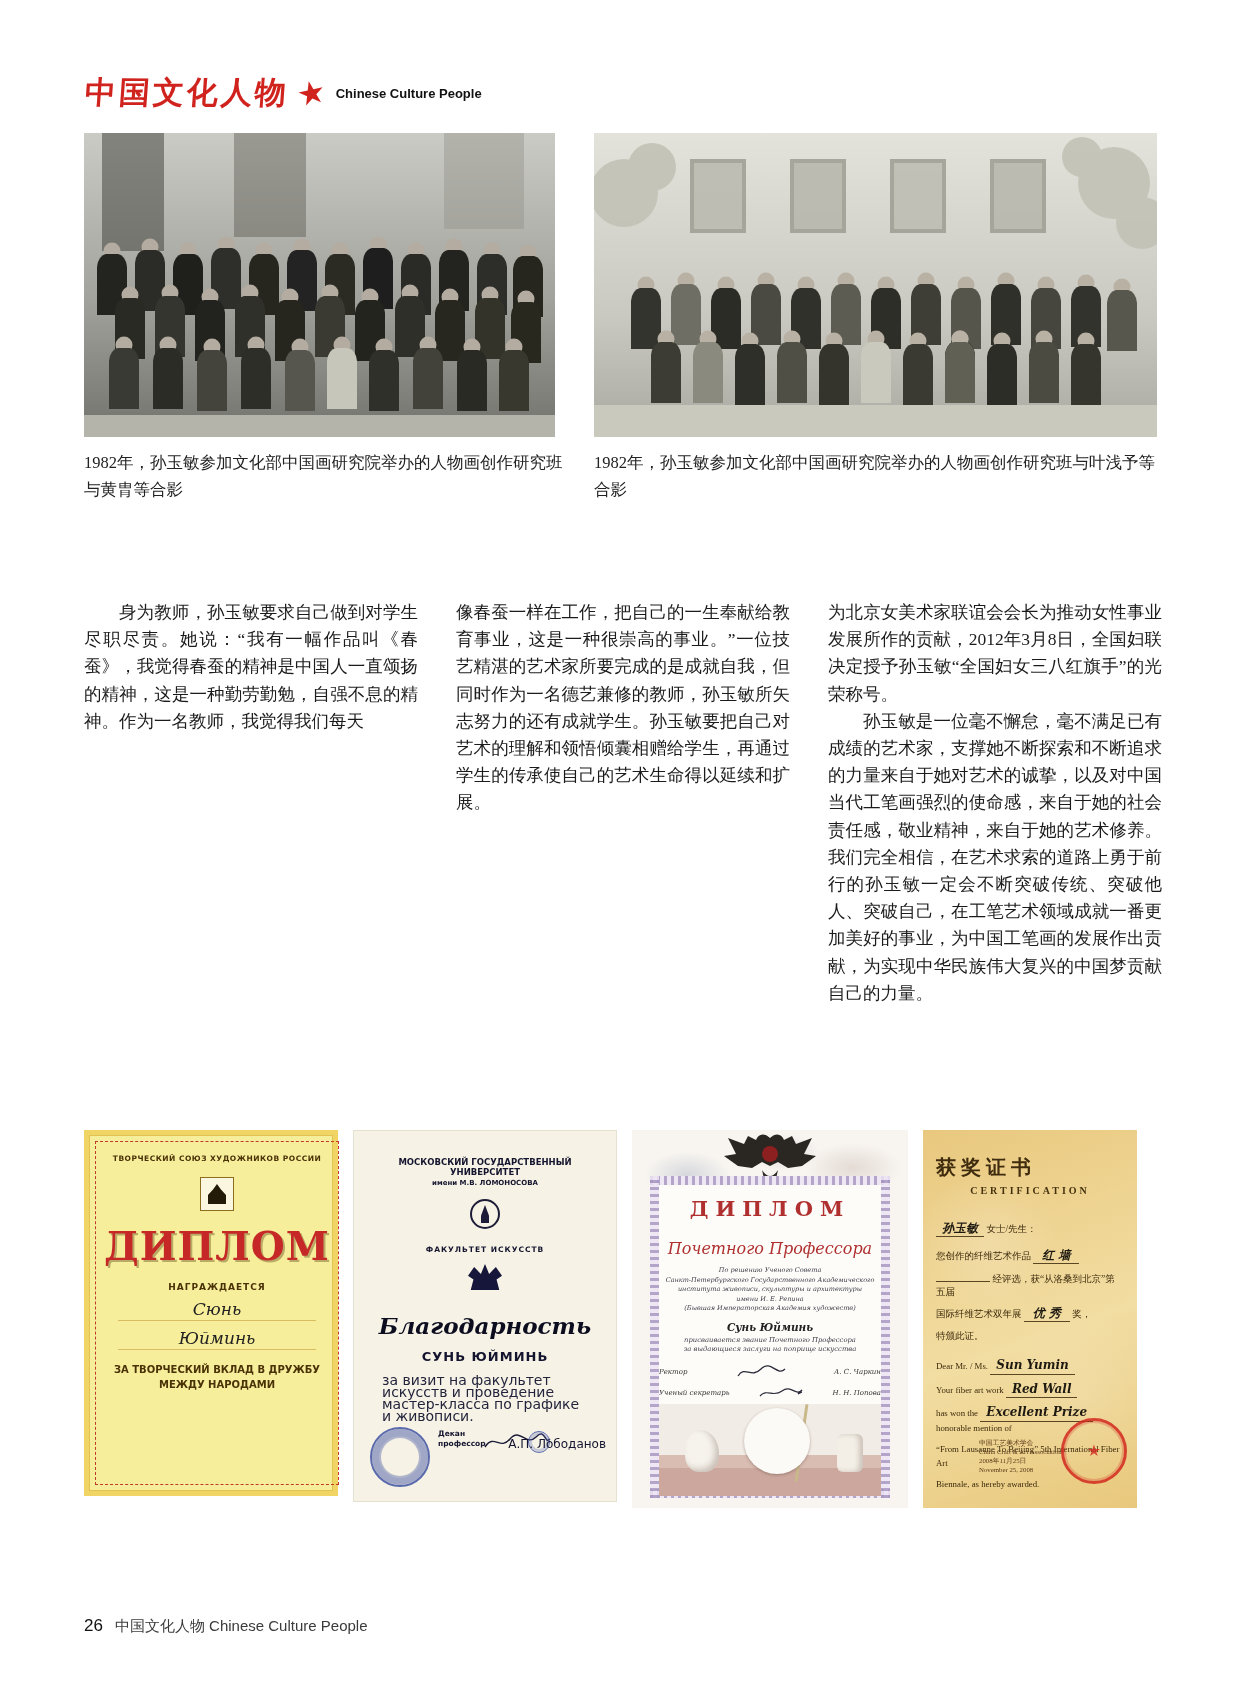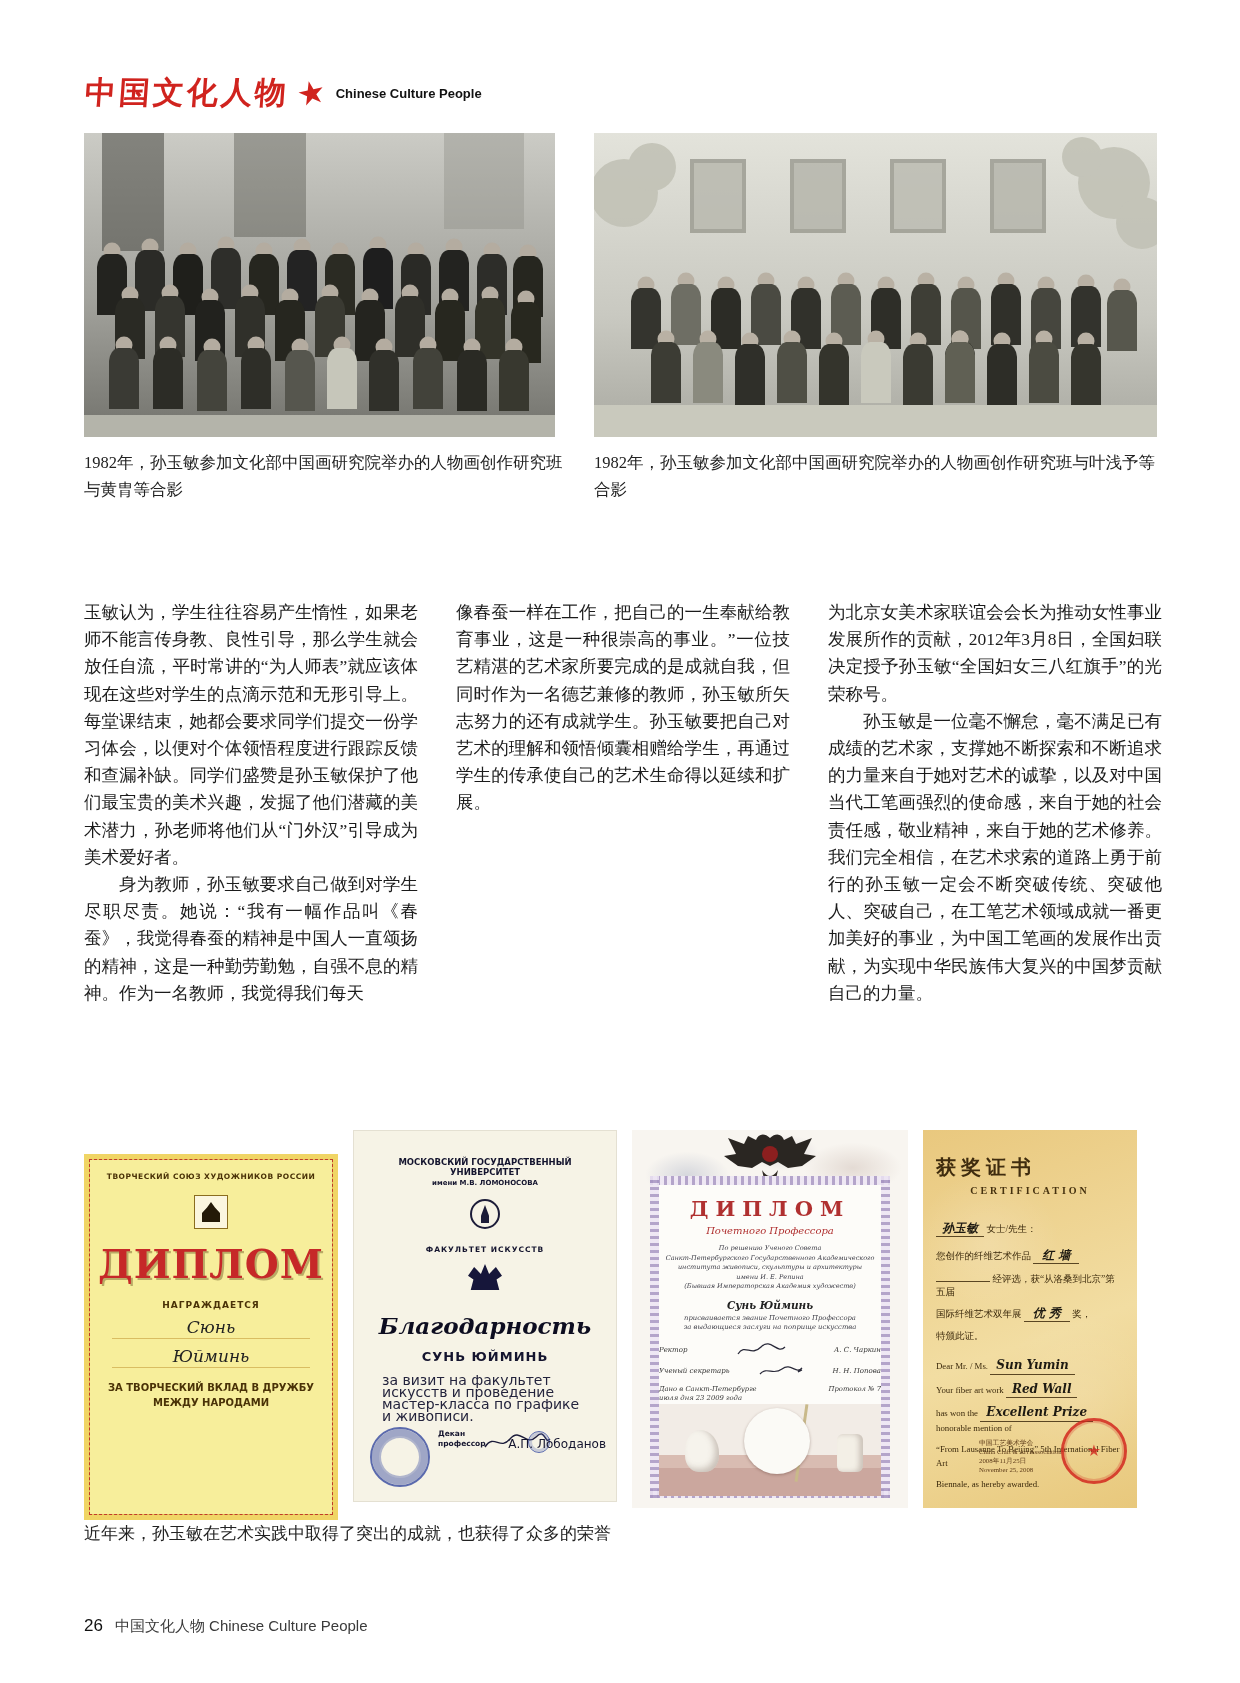--- a/index.html
+++ b/index.html
@@ -36,21 +36,21 @@
   .col { width:334px; font-size:17.5px; line-height:27.2px; text-align:justify; color:#1b1b1b; }
   .col p.indent { text-indent:2em; }
 
   
   .certs { position:absolute; top:1130px; left:84px; display:flex; gap:15px; align-items:flex-start; }
 
   
   .cert1 {
     width:254px; height:366px; background:#f7ee9b;
     border:5px solid #f0d565; box-shadow:inset 0 0 0 1px #e3c254;
-    display:flex;margin-top:24px;
+    padding:6px; display:flex;
   }
   .cert1-inner {
     flex:1; border:1px dashed #c0392b; padding:12px 8px 8px;
     display:flex; flex-direction:column; align-items:center; text-align:center;
     font-family:"DejaVu Sans",sans-serif; color:#4a3207; position:relative;
   }
   .cert1-org { font-size:7.5px; font-weight:bold; letter-spacing:.5px; color:#4a3207; }
   .cert1-logo {
     width:34px; height:34px; background:#fbf6df; border:1px solid #8a6d1f; margin:14px 0 10px;
     display:flex; align-items:center; justify-content:center;
@@ -109,21 +109,21 @@
   }
   .c3-frame { position:absolute; left:18px; right:18px; top:46px; bottom:10px; background:#fdfcf9; }
   .gk { position:absolute; opacity:.85; }
   .gk-top    { left:0; right:0; top:0;    height:9px; background:repeating-linear-gradient(90deg,#a795c2 0 3px,#ece4f3 3px 7px); }
   .gk-bottom { left:0; right:0; bottom:0; height:9px; background:repeating-linear-gradient(90deg,#a795c2 0 3px,#ece4f3 3px 7px); }
   .gk-left   { top:0; bottom:0; left:0;   width:9px;  background:repeating-linear-gradient(0deg,#a795c2 0 3px,#ece4f3 3px 7px); }
   .gk-right  { top:0; bottom:0; right:0;  width:9px;  background:repeating-linear-gradient(0deg,#a795c2 0 3px,#ece4f3 3px 7px); }
   .cert3-eagle { position:absolute; top:2px; left:50%; transform:translateX(-50%); }
   .cert3-content { position:absolute; left:27px; right:27px; top:66px; text-align:center; font-family:"DejaVu Serif",serif; }
   .cert3-title { color:#b03030; font-size:21px; letter-spacing:7px; font-weight:bold; }
-  .cert3-sub { color:#b03030; font-style:italic; font-size:10px; margin-top:4px; }
+  .cert3-sub { color:#b03030; font-style:italic; font-size:16px; margin-top:18px; }
   .cert3-lines { margin-top:8px; font-size:6.5px; font-style:italic; line-height:9.5px; color:#3a3a44; }
   .cert3-name { font-size:10.5px; font-style:italic; font-weight:bold; margin-top:7px; color:#222; }
   .cert3-grant { font-size:6.8px; font-style:italic; line-height:9.5px; color:#3a3a44; margin-top:3px; }
   .cert3-sigrow { display:flex; align-items:center; justify-content:space-between; margin-top:8px; font-size:7px; font-style:italic; color:#333; }
   .cert3-sigrow.second { margin-top:4px; }
   .cert3-issued { display:flex; justify-content:space-between; margin-top:6px; font-size:6.8px; font-style:italic; color:#333; text-align:left; line-height:9.5px; }
   .cert3-still { position:absolute; left:27px; right:27px; bottom:12px; height:92px; overflow:hidden;
     background:linear-gradient(#f2ece6 0 55%, #d9bcb2 55% 70%, #cba79e 70% 100%); }
   .c3-canvas { position:absolute; left:50%; top:4px; width:66px; height:66px; margin-left:-26px; border-radius:50%;
     background:#fbfaf6; box-shadow:0 1px 3px rgba(90,60,50,.4); }
@@ -297,21 +297,20 @@
           <use href="#pers2" x="492" y="208" fill="#35352d"></use>
       </g>
     </svg>
   </div>
 
   <div class="photo-caption c1">1982年，孙玉敏参加文化部中国画研究院举办的人物画创作研究班与黄胄等合影</div>
   <div class="photo-caption c2">1982年，孙玉敏参加文化部中国画研究院举办的人物画创作研究班与叶浅予等合影</div>
 
   <div class="article">
     <div class="col">
-      <p>玉敏认为，学生往往容易产生惰性，如果老师不能言传身教、良性引导，那么学生就会放任自流，平时常讲的“为人师表”就应该体现在这些对学生的点滴示范和无形引导上。每堂课结束，她都会要求同学们提交一份学习体会，以便对个体领悟程度进行跟踪反馈和查漏补缺。同学们盛赞是孙玉敏保护了他们最宝贵的美术兴趣，发掘了他们潜藏的美术潜力，孙老师将他们从“门外汉”引导成为美术爱好者。</p>
       <p class="indent">身为教师，孙玉敏要求自己做到对学生尽职尽责。她说：“我有一幅作品叫《春蚕》，我觉得春蚕的精神是中国人一直颂扬的精神，这是一种勤劳勤勉，自强不息的精神。作为一名教师，我觉得我们每天</p>
     </div>
     <div class="col">
       <p>像春蚕一样在工作，把自己的一生奉献给教育事业，这是一种很崇高的事业。”一位技艺精湛的艺术家所要完成的是成就自我，但同时作为一名德艺兼修的教师，孙玉敏所矢志努力的还有成就学生。孙玉敏要把自己对艺术的理解和领悟倾囊相赠给学生，再通过学生的传承使自己的艺术生命得以延续和扩展。</p>
     </div>
     <div class="col">
       <p>为北京女美术家联谊会会长为推动女性事业发展所作的贡献，2012年3月8日，全国妇联决定授予孙玉敏“全国妇女三八红旗手”的光荣称号。</p>
       <p class="indent">孙玉敏是一位毫不懈怠，毫不满足已有成绩的艺术家，支撑她不断探索和不断追求的力量来自于她对艺术的诚挚，以及对中国当代工笔画强烈的使命感，来自于她的社会责任感，敬业精神，来自于她的艺术修养。我们完全相信，在艺术求索的道路上勇于前行的孙玉敏一定会不断突破传统、突破他人、突破自己，在工笔艺术领域成就一番更加美好的事业，为中国工笔画的发展作出贡献，为实现中华民族伟大复兴的中国梦贡献自己的力量。</p>
     </div>
   </div>
@@ -457,20 +456,19 @@
           <div>中国工艺美术学会</div>
           <div>China Craft &amp; Art Association</div>
           <div>2008年11月25日</div>
           <div>November 25, 2008</div>
         </div>
         <div class="c4-stamp"></div>
       </div>
     </div>
   </div>
 
-  <div class="certs-caption">近年来，孙玉敏在艺术实践中取得了突出的成就，也获得了众多的荣誉</div>
 
   <div class="footer">
     <span class="pn">26</span>
     <span class="ft">中国文化人物 Chinese Culture People</span>
   </div>
 
 </div>
 
 </body></html>

